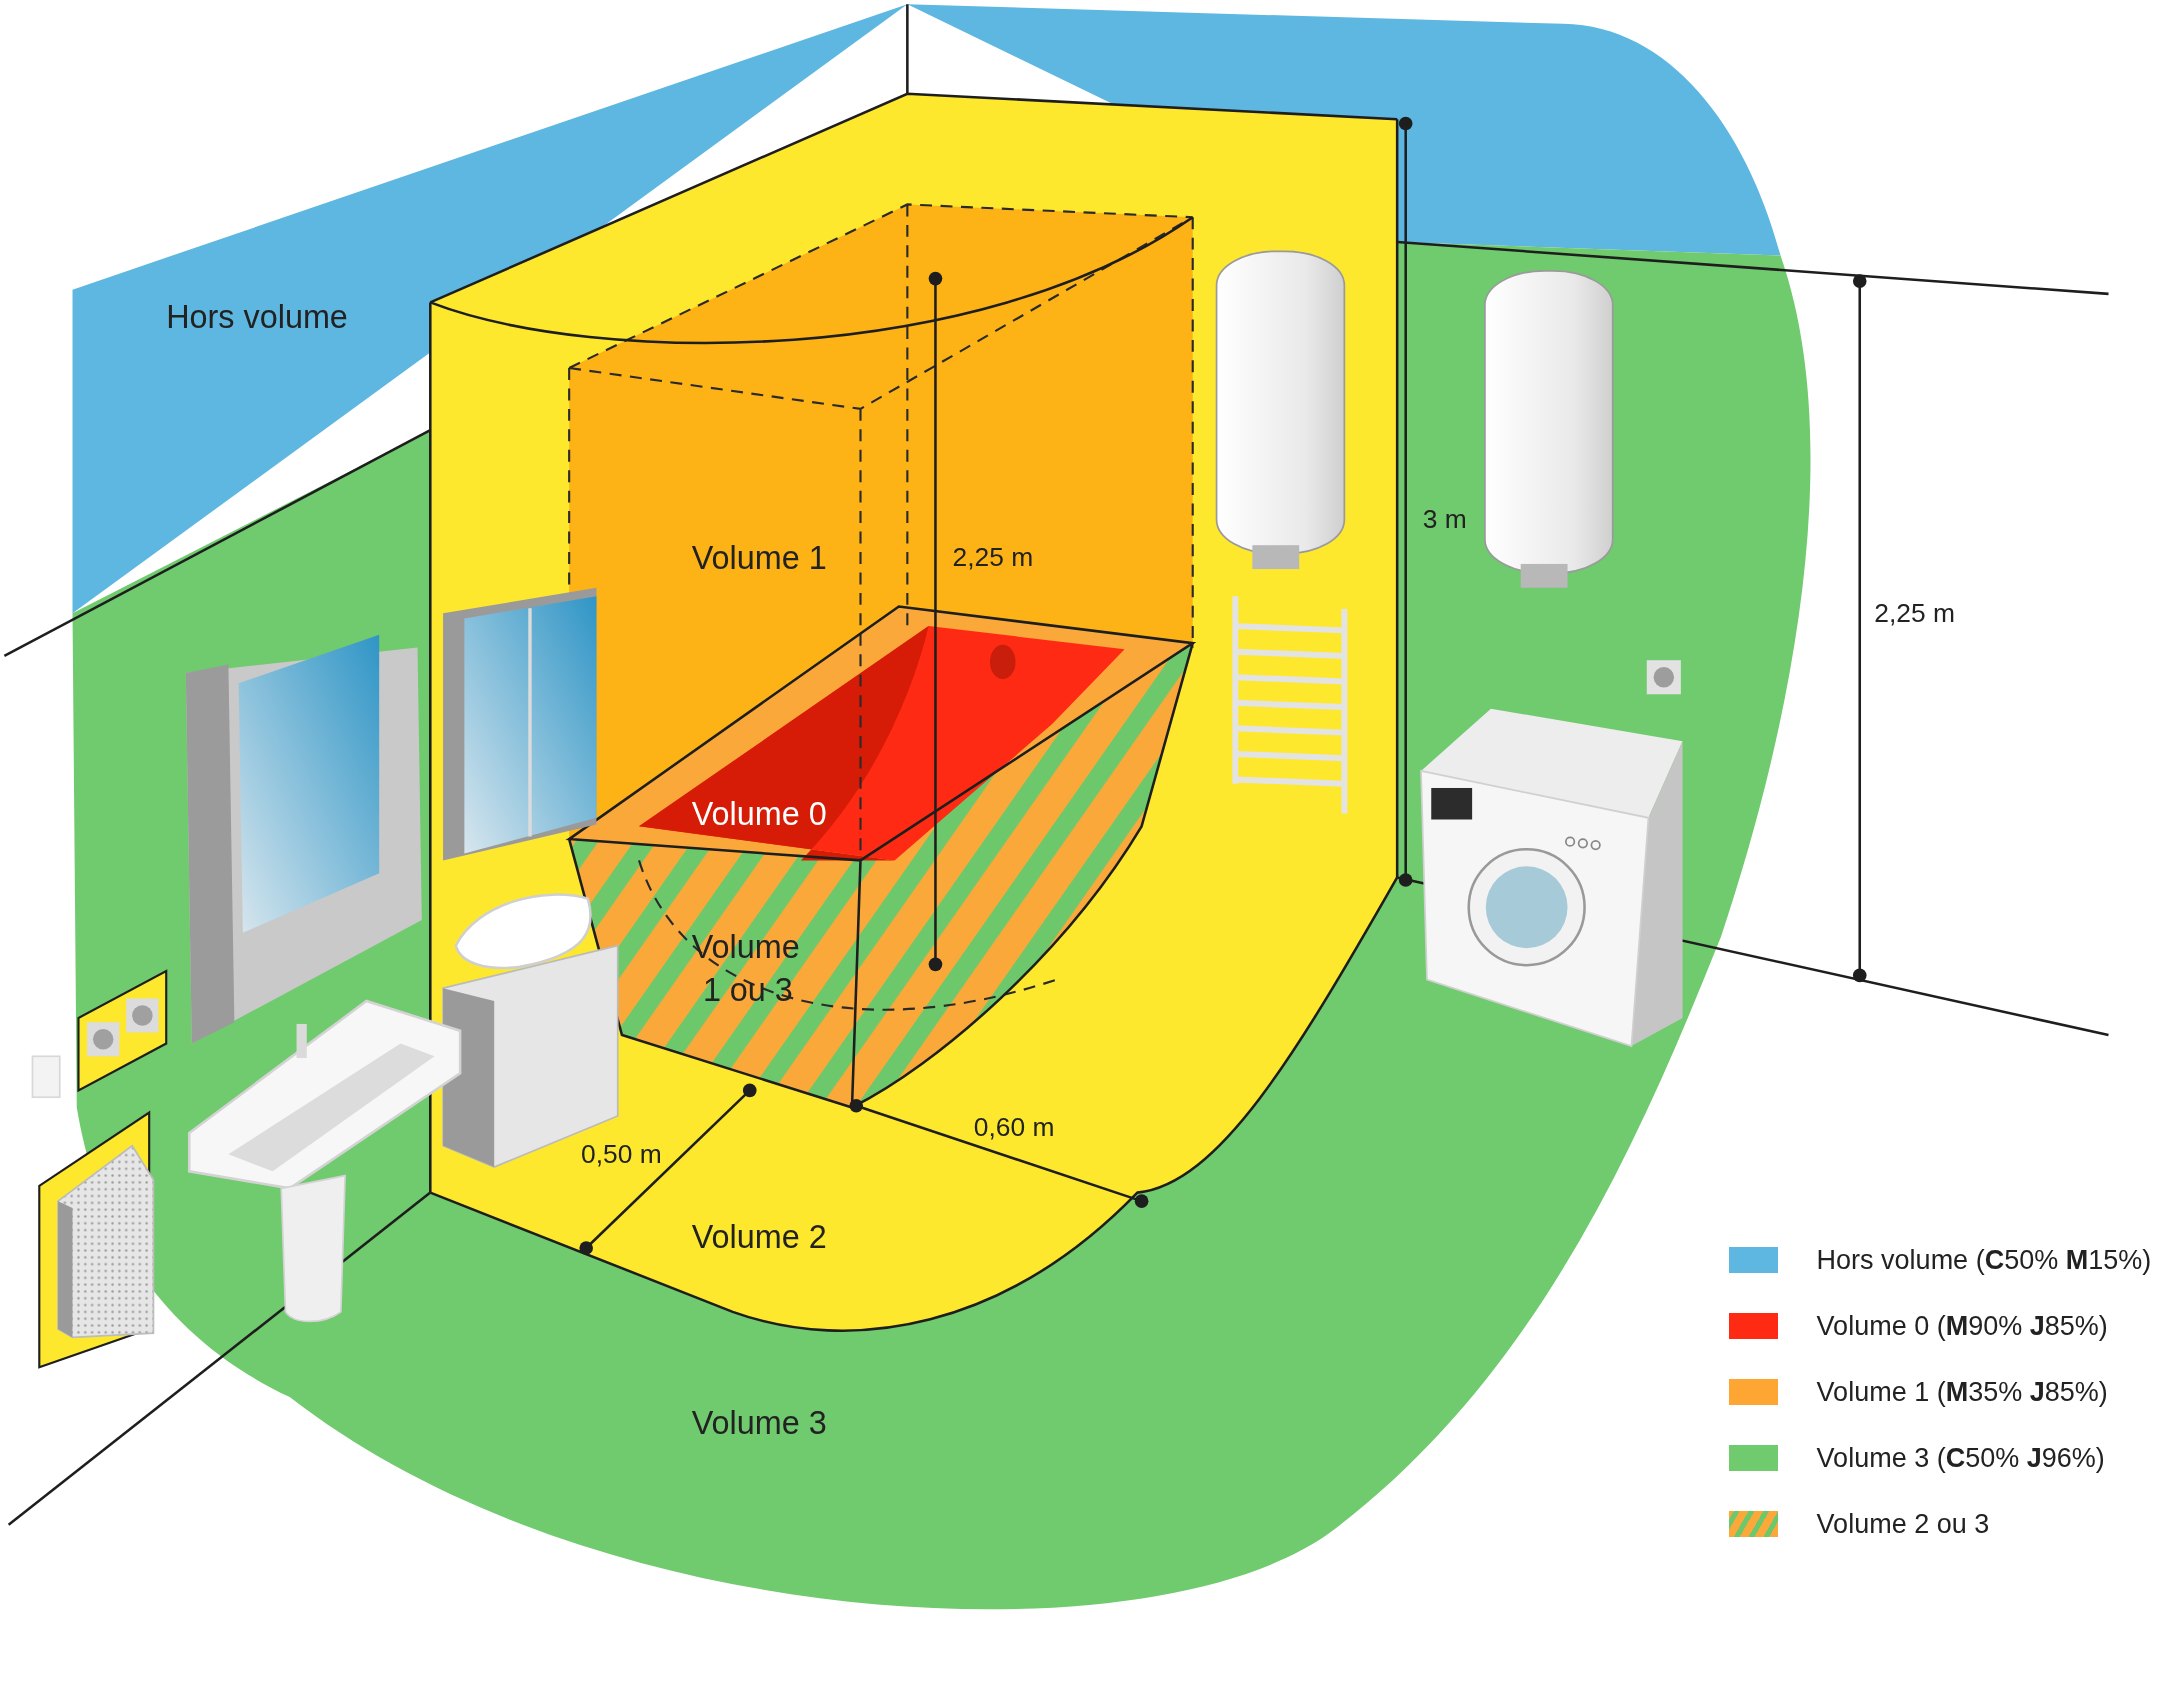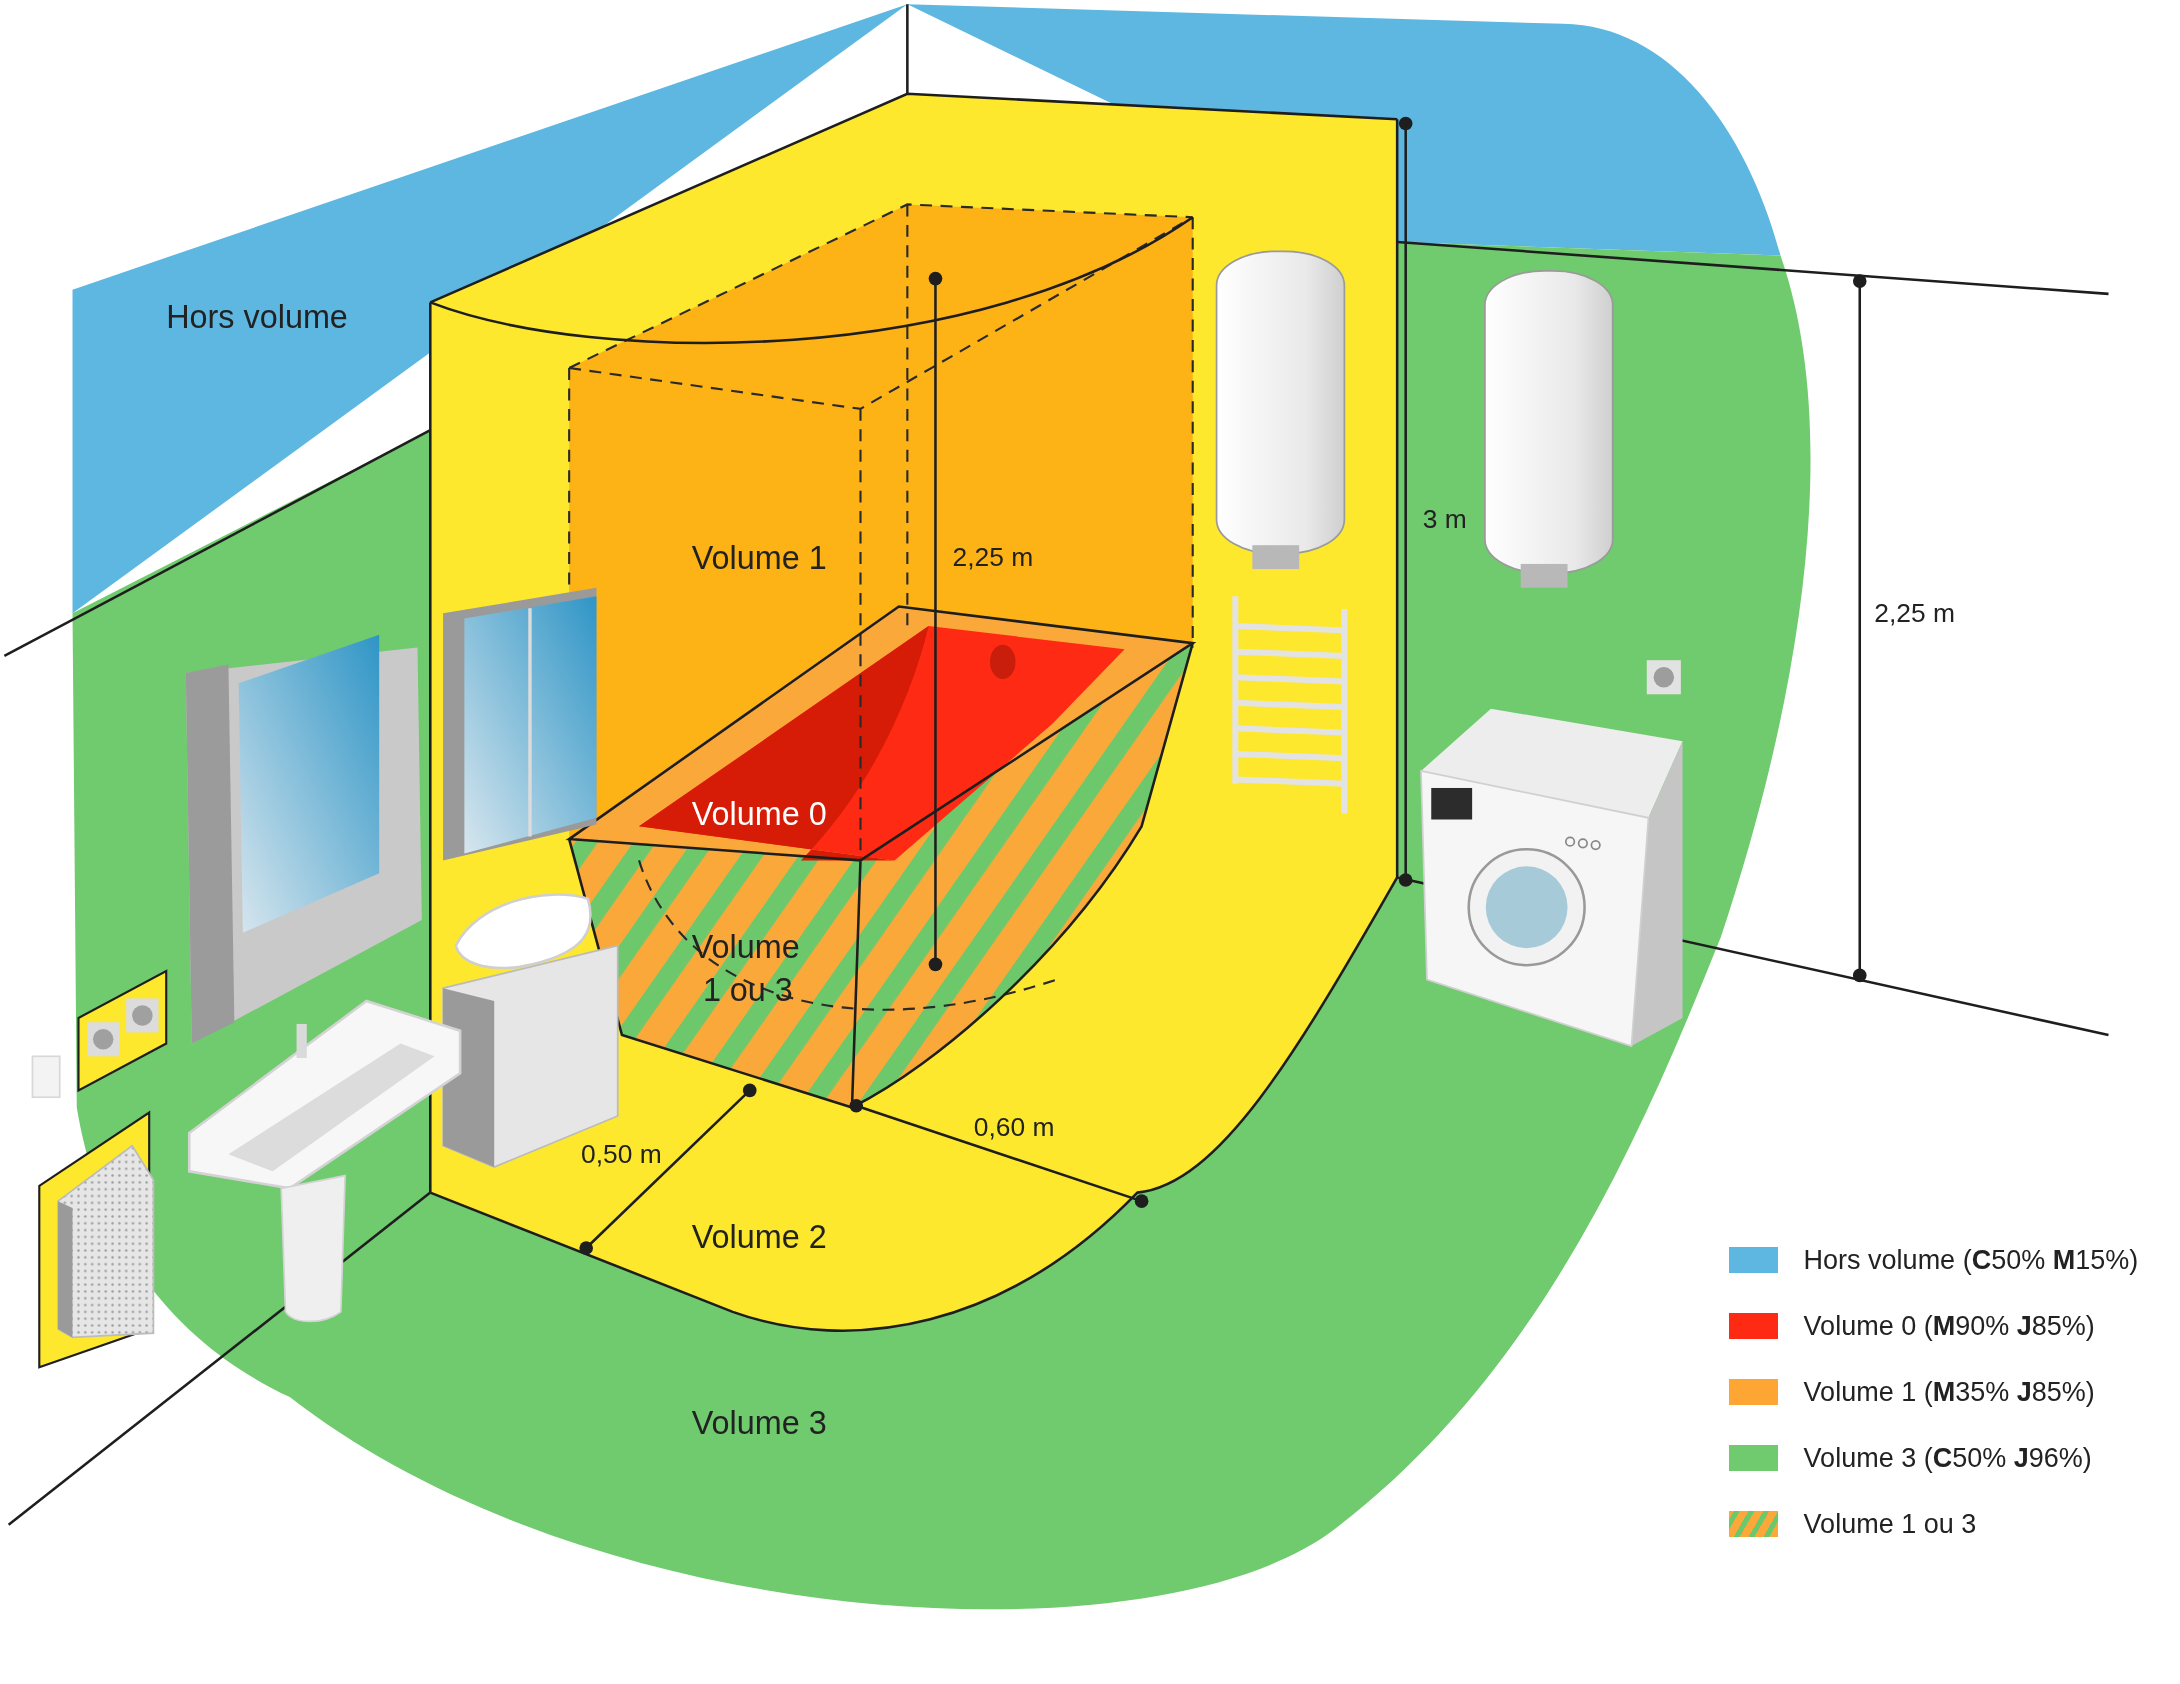--- a/index.html
+++ b/index.html
@@ -7,21 +7,21 @@
          font-family: "Liberation Sans", "DejaVu Sans", sans-serif; }
   #scene { position: absolute; left: 0; top: 0; width: 2181px; height: 1685px; }
   .lbl { font-family: "Liberation Sans", "DejaVu Sans", sans-serif; fill: #222222; }
   .lbl-zone { font-size: 38px; }
   .lbl-dim { font-size: 31px; }
   .lbl-white { fill: #ffffff; }
   .edge { stroke: #1e1e1e; stroke-width: 3; fill: none; }
   .dash { stroke: #2a2a2a; stroke-width: 2.5; fill: none; stroke-dasharray: 14 10; }
   .dot { fill: #1e1e1e; }
   #legend { position: absolute; left: 1729px; top: 1227px; width: 443px; }
-  .legend-item { display: flex; align-items: center; height: 66px; }
+  .legend-item { display: flex; align-items: center; height: 66px; gap: 13px; }
   .swatch { width: 49px; height: 25.6px; margin-right: 25.6px; flex: 0 0 49px; }
   .legend-text { font-size: 27px; color: #222222; white-space: nowrap; }
   .legend-text b { font-weight: bold; }
 </style>
 </head>
 <body>
 
 <svg id="scene" viewBox="0 0 2560 1978" xmlns="http://www.w3.org/2000/svg">
   <defs>
     <pattern id="stripes" patternUnits="userSpaceOnUse" width="56" height="56" patternTransform="rotate(35)">
@@ -194,16 +194,16 @@
   <div class="legend-item">
     <span class="swatch" style="background: rgb(253, 166, 51);"></span>
     <span class="legend-text"><span>Volume 1</span><span> (</span><b>M</b><span>35%</span> <b>J</b><span>85%</span><span>)</span></span>
   </div>
   <div class="legend-item">
     <span class="swatch" style="background: rgb(112, 202, 110);"></span>
     <span class="legend-text"><span>Volume 3</span><span> (</span><b>C</b><span>50%</span> <b>J</b><span>96%</span><span>)</span></span>
   </div>
   <div class="legend-item">
     <span class="swatch" style="background: repeating-linear-gradient(-60deg, rgb(251, 168, 58) 0px, rgb(251, 168, 58) 7.7px, rgb(109, 200, 108) 7.7px, rgb(109, 200, 108) 12.8px);"></span>
-    <span class="legend-text"><span>Volume 1 ou 3</span></span>
+    <span class="legend-text"><span>Volume 2 ou 3</span></span>
   </div>
 </div>
 
 
 </body></html>

